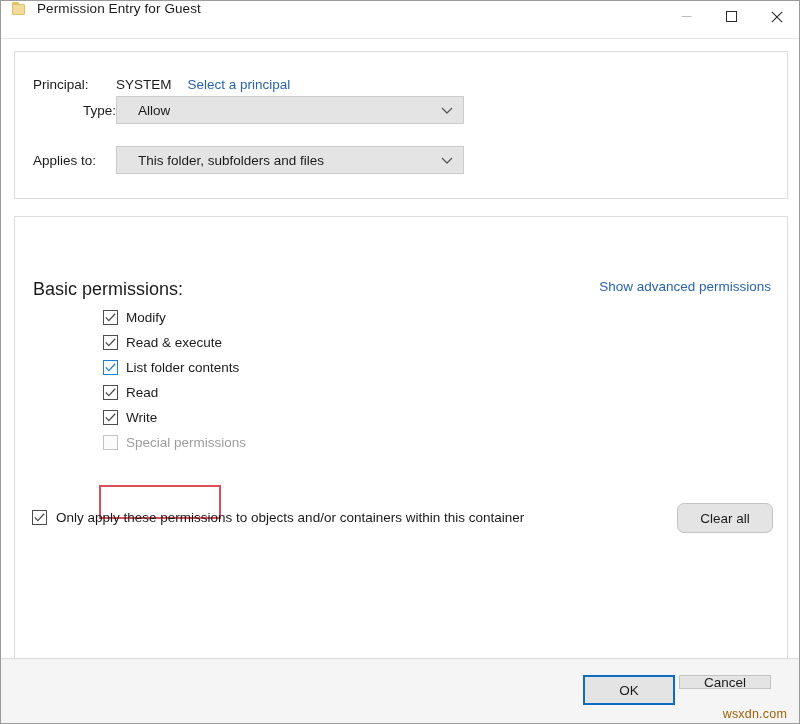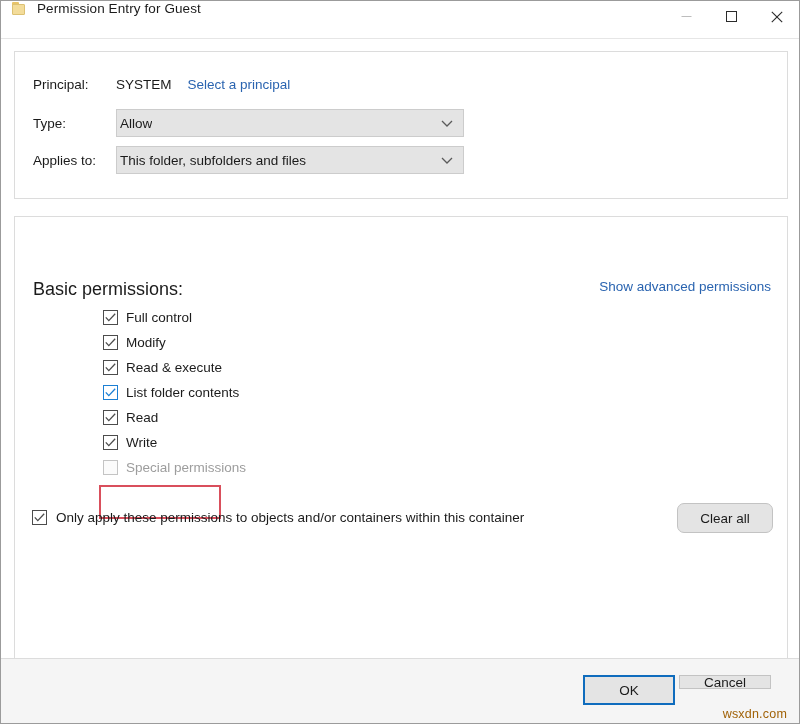--- a/index.html
+++ b/index.html
@@ -125,21 +125,21 @@
   }
 
   
   .field-row {
     position: absolute;
     display: flex;
     align-items: center;
     height: 28px;
   }
   #row-principal { left: 18px; top: 18px; }
-  #row-type      { left: 18px; top: 57px; }
+  #row-type      { left: 18px; top: 44px; text-align: right; }
   #row-applies   { left: 18px; top: 94px; }
 
   .field-label {
     width: 83px;
     font-size: 13.5px;
     color: #1b1b1b;
     flex: 0 0 auto;
   }
   .principal-value {
     font-size: 13.5px;
@@ -158,21 +158,21 @@
     height: 28px;
     background: #e4e4e4;
     border: 1px solid #cccccc;
     box-sizing: border-box;
     display: flex;
     align-items: center;
     position: relative;
     cursor: default;
   }
   .combo .combo-text {
-    padding-left: 3px;
+    padding-left: 21px;
     font-size: 13.5px;
     color: #1b1b1b;
     white-space: nowrap;
     overflow: hidden;
   }
   .combo .chev {
     position: absolute;
     right: 10px;
     top: 50%;
     transform: translateY(-50%);
@@ -390,28 +390,20 @@
       <div id="basic-perms-label">Basic permissions:</div>
       <div id="advanced-link" class="link">Show advanced permissions</div>
 
       <div id="perm-list">
           <div class="perm-item">
             <span class="cbox">
               <svg width="11" height="9" viewBox="0 0 11 9">
                 <polyline points="0.8,4.4 3.8,7.6 10.2,0.8" fill="none" stroke="#4c4c4c" stroke-width="1.3"></polyline>
               </svg>
             </span>
-            <span class="perm-label">Full control</span>
-          </div>
-          <div class="perm-item">
-            <span class="cbox">
-              <svg width="11" height="9" viewBox="0 0 11 9">
-                <polyline points="0.8,4.4 3.8,7.6 10.2,0.8" fill="none" stroke="#4c4c4c" stroke-width="1.3"></polyline>
-              </svg>
-            </span>
             <span class="perm-label">Modify</span>
           </div>
           <div class="perm-item">
             <span class="cbox">
               <svg width="11" height="9" viewBox="0 0 11 9">
                 <polyline points="0.8,4.4 3.8,7.6 10.2,0.8" fill="none" stroke="#4c4c4c" stroke-width="1.3"></polyline>
               </svg>
             </span>
             <span class="perm-label">Read &amp; execute</span>
           </div>

